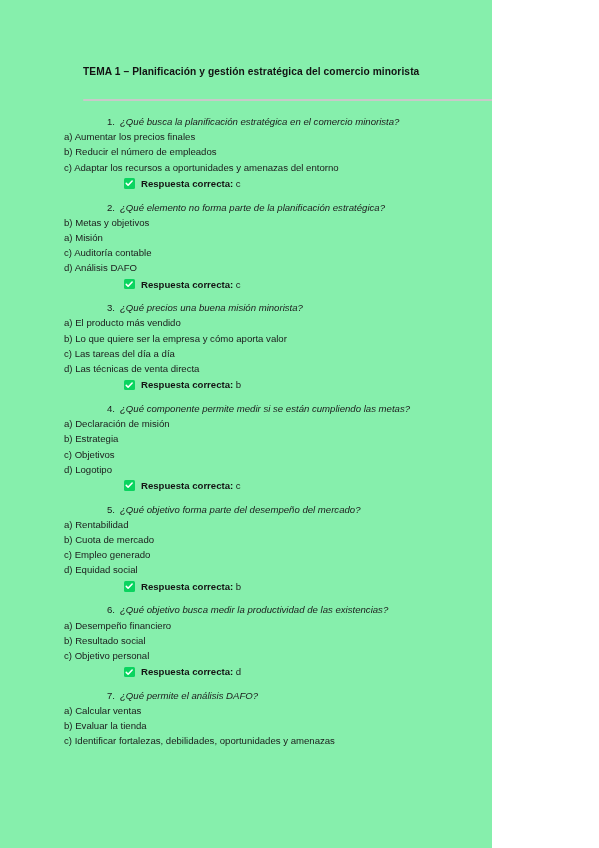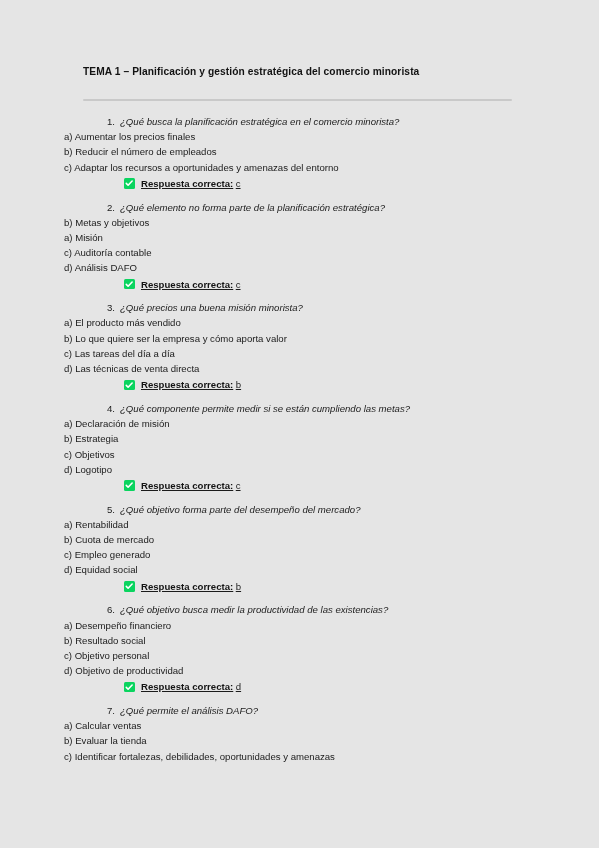--- a/index.html
+++ b/index.html
@@ -3,23 +3,23 @@
 <meta charset="utf-8">
 <title>TEMA 1 - Planificación y gestión estratégica del comercio minorista</title>
 <style>
   html, body {
     margin: 0;
     padding: 0;
     background: #ffffff;
   }
   .page {
     position: relative;
-    width: 599px;
+    width: 492px;
     height: 848px;
-    background: #e5e5e5;
+    background: #86efac;
     overflow: hidden;
     font-family: "Liberation Sans", "DejaVu Sans", sans-serif;
     color: #1b1b1b;
     box-sizing: border-box;
   }
   .doc-title {
     position: absolute;
     left: 83px;
     top: 66px;
     font-size: 10.2px;
@@ -80,21 +80,20 @@
     white-space: nowrap;
   }
   .answer-row {
     position: relative;
     display: block;
     padding-left: 124px;
     line-height: 15.2px;
     height: 15.2px;
     font-size: 9.6px;
     margin-top: 1px;
-    text-decoration: underline;
   }
   .check-badge {
     position: absolute;
     left: 124px;
     top: 2.4px;
     width: 10.5px;
     height: 10.5px;
     background: #0ad45f;
     border-radius: 1.5px;
     display: block;
@@ -182,21 +181,20 @@
             <svg viewBox="0 0 12 12" aria-hidden="true">
               <path d="M2.6 6.2 L4.7 8.3 L9.3 3.5" fill="none" stroke="#ffffff" stroke-width="1.8" stroke-linecap="round" stroke-linejoin="round"></path>
             </svg>
           </span><span class="answer-label">Respuesta correcta:</span><span class="answer-letter">b</span></div>
       </div>
       <div class="question-block">
         <div class="q-head"><span class="q-num">6.</span><span class="q-text">¿Qué objetivo busca medir la productividad de las existencias?</span></div>
         <div class="option">a) Desempeño financiero</div>
         <div class="option">b) Resultado social</div>
         <div class="option">c) Objetivo personal</div>
-        <div class="option">d) Objetivo de productividad</div>
         <div class="answer-row"><span class="check-badge">
             <svg viewBox="0 0 12 12" aria-hidden="true">
               <path d="M2.6 6.2 L4.7 8.3 L9.3 3.5" fill="none" stroke="#ffffff" stroke-width="1.8" stroke-linecap="round" stroke-linejoin="round"></path>
             </svg>
           </span><span class="answer-label">Respuesta correcta:</span><span class="answer-letter">d</span></div>
       </div>
       <div class="question-block">
         <div class="q-head"><span class="q-num">7.</span><span class="q-text">¿Qué permite el análisis DAFO?</span></div>
         <div class="option">a) Calcular ventas</div>
         <div class="option">b) Evaluar la tienda</div>

